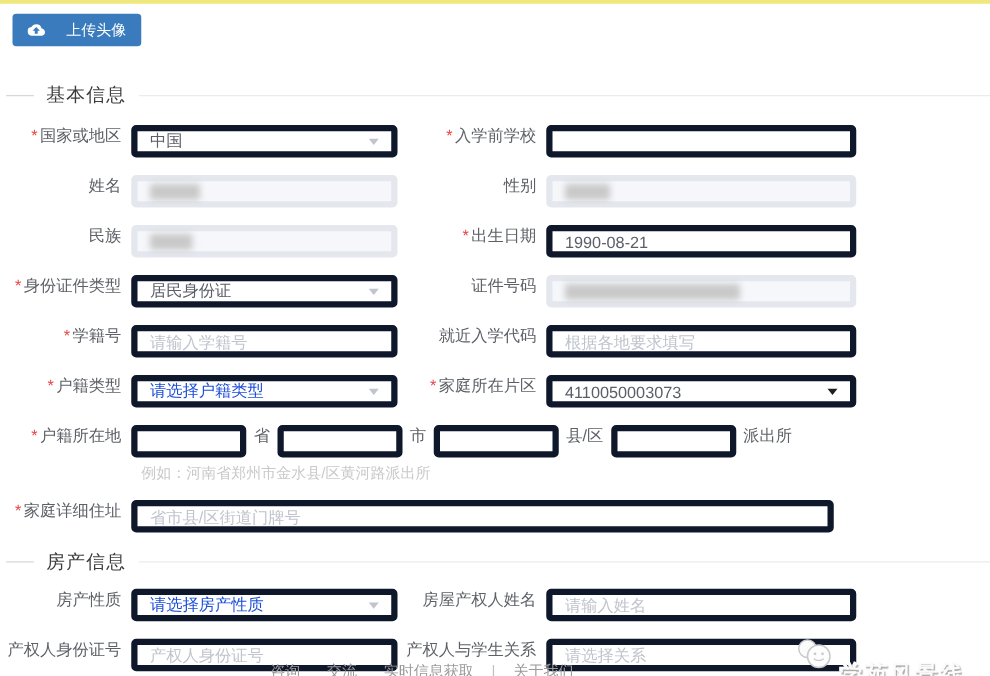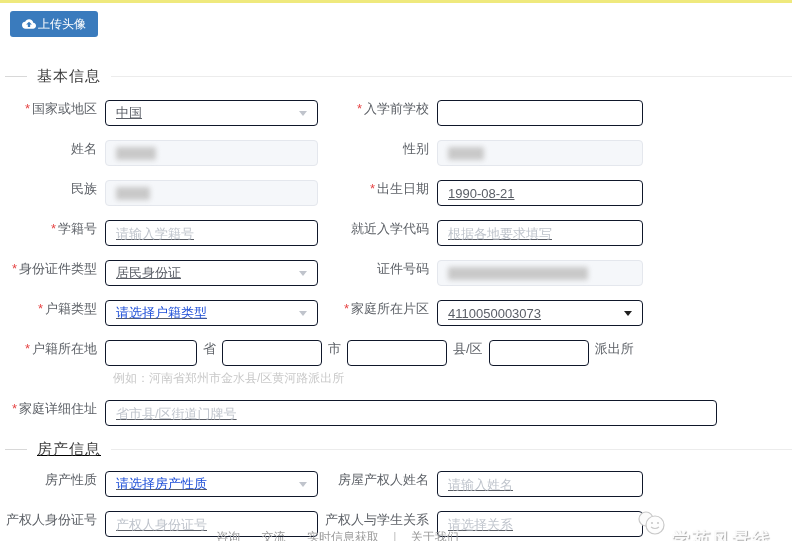--- a/index.html
+++ b/index.html
@@ -1,40 +1,40 @@
 <!DOCTYPE html>
 <html><head>
 <meta charset="utf-8">
 <style>
   * { margin:0; padding:0; box-sizing:border-box; }
   body { font-family:"Liberation Sans", sans-serif; background:#fff; }
   .page { position:relative; width:792px; height:541px; background:#fff; overflow:hidden; }
   .top-bar { width:100%; height:3px; background:#efe97d; }
 
   .header-row { display:flex; align-items:center; padding:8px 0 0 10px; }
-  .upload-btn { display:flex; align-items:center; gap:2px; background:#3a7bbd; color:#fff;
+  .upload-btn { display:flex; align-items:center; gap:17px; background:#3a7bbd; color:#fff;
     border:none; border-radius:3px; height:26px; padding:0 12px; font-size:12px; cursor:pointer;
     font-family:"Liberation Sans", sans-serif; }
   .upload-note { margin-left:80px; font-size:13px; color:#554a44; }
 
   .sec { display:flex; align-items:center; margin:30px 0 14px 5px; }
   .sec .dash { width:22px; height:1px; background:#d8d8d8; }
   .sec .title { font-size:15px; color:#3c3c3c; margin:0 10px; letter-spacing:1px; }
   .sec .line { flex:1; height:1px; background:#ececec; }
 
   .row { display:flex; align-items:flex-start; margin:0 0 14px 0; }
   .lbl { width:105px; text-align:right; padding-right:8px; font-size:13px; color:#5d6167; white-space:nowrap; }
   .lbl2 { width:119px; text-align:right; padding-right:8px; font-size:13px; color:#5d6167; white-space:nowrap; }
   .req { color:#e64545; margin-right:2px; font-size:13px; }
 
-  .ipt { width:213px; height:26px; border:1px solid #0f172a; border-radius:4px; padding:0 10px;
-    font-size:13px; color:#5a5e66; background:#fff; font-family:"Liberation Sans", sans-serif; outline:none;text-decoration:underline; }
+  .ipt { width:213px; height:26px; border:5px solid #0f172a; border-radius:4px; padding:0 10px;
+    font-size:13px; color:#5a5e66; background:#fff; font-family:"Liberation Sans", sans-serif; outline:none; }
   input.ipt::placeholder { color:#bfc4cc; }
-  .w2 { width:206px; }
-  .wide { width:612px; }
+  .w2 { width:248px; }
+  .wide { width:562px; }
   .mini { width:92px; }
   .mini2 { width:100px; }
 
   .sel { display:flex; align-items:center; justify-content:space-between; cursor:pointer; }
   .sel .val { color:#5a5e66; overflow:hidden; white-space:nowrap; }
   .sel .val.ph { color:#1d4ed8; }
   .arrow { width:0; height:0; border-left:4px solid transparent; border-right:4px solid transparent;
     border-top:5px solid #c0c4cc; flex-shrink:0; margin-left:6px; }
   .arrow.dark { border-top-color:#1f1f1f; }
 
@@ -100,36 +100,36 @@
   <div class="row">
     <div class="lbl"><span>民族</span></div>
     <div class="ipt dis">
         <span class="blurval" style="width:34px;"></span>
       </div>
     <div class="lbl2"><span class="req">*</span><span>出生日期</span></div>
     <input class="ipt w2" value="1990-08-21" style="">
   </div>
 
   <div class="row">
+    <div class="lbl"><span class="req">*</span><span>身份证件类型</span></div>
+    <div class="ipt sel">
+      <span class="val">居民身份证</span>
+      <span class="arrow"></span>
+    </div>
+    <div class="lbl2"><span>证件号码</span></div>
+    <div class="ipt w2 dis">
+        <span class="blurval" style="width:140px;"></span>
+      </div>
+  </div>
+
+  <div class="row">
     <div class="lbl"><span class="req">*</span><span>学籍号</span></div>
     <input class="ipt" placeholder="请输入学籍号" style="">
     <div class="lbl2"><span>就近入学代码</span></div>
     <input class="ipt w2" placeholder="根据各地要求填写" style="">
-  </div>
-
-  <div class="row">
-    <div class="lbl"><span class="req">*</span><span>身份证件类型</span></div>
-    <div class="ipt sel">
-      <span class="val">居民身份证</span>
-      <span class="arrow"></span>
-    </div>
-    <div class="lbl2"><span>证件号码</span></div>
-    <div class="ipt w2 dis">
-        <span class="blurval" style="width:140px;"></span>
-      </div>
   </div>
 
   <div class="row">
     <div class="lbl"><span class="req">*</span><span>户籍类型</span></div>
     <div class="ipt sel">
       <span class="val ph">请选择户籍类型</span>
       <span class="arrow"></span>
     </div>
     <div class="lbl2"><span class="req">*</span><span>家庭所在片区</span></div>
     <div class="ipt w2 sel">
@@ -149,21 +149,21 @@
     <input class="ipt mini2" style="">
     <span class="suffix">派出所</span>
   </div>
   <div class="hint">例如：河南省郑州市金水县/区黄河路派出所</div>
 
   <div class="row">
     <div class="lbl"><span class="req">*</span><span>家庭详细住址</span></div>
     <input class="ipt wide" placeholder="省市县/区街道门牌号" style="">
   </div>
 
-  <div class="sec" style="margin-top:12px; margin-bottom:12px;text-decoration:underline;">
+  <div class="sec" style="margin-top:12px; margin-bottom:12px;">
     <div class="dash"></div>
     <div class="title">房产信息</div>
     <div class="line"></div>
   </div>
 
   <div class="row">
     <div class="lbl"><span>房产性质</span></div>
     <div class="ipt sel">
       <span class="val ph">请选择房产性质</span>
       <span class="arrow"></span>

